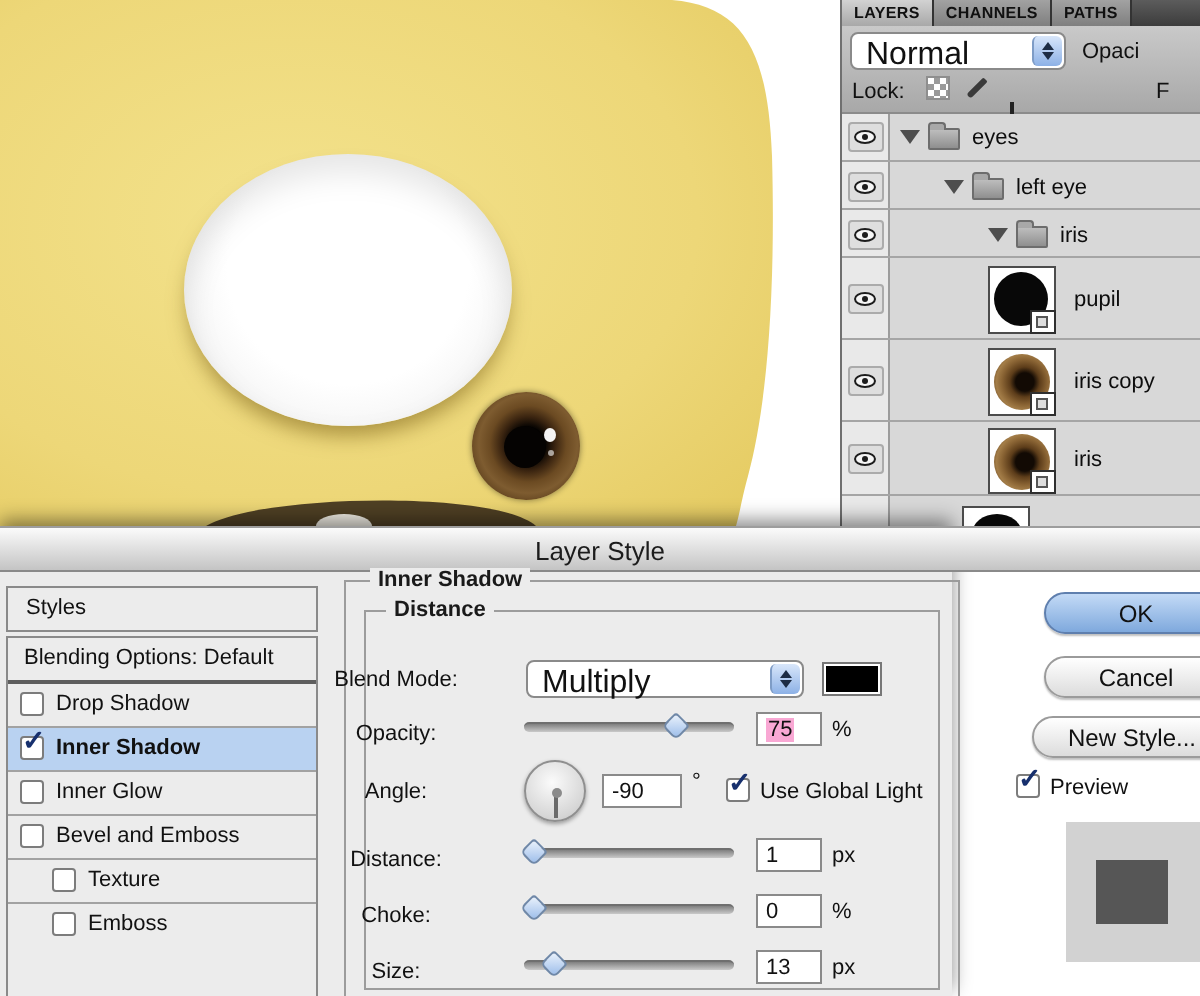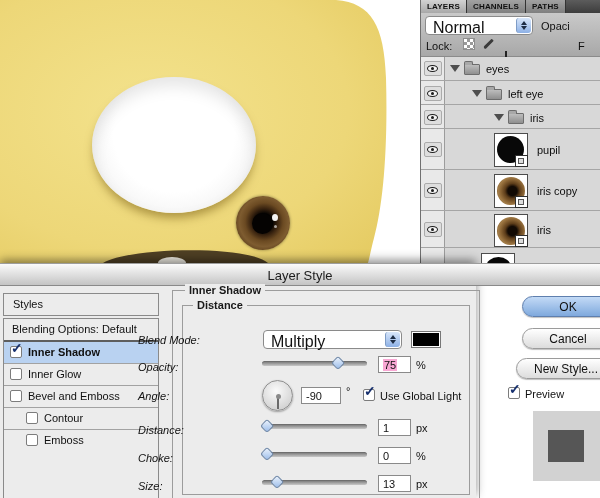--- a/index.html
+++ b/index.html
@@ -111,21 +111,21 @@
   .sitem.indent .slbl { left:40px; }
   .cb { position:absolute; width:12px; height:12px; background:#fff;
     border:1px solid #7c7c7c; border-radius:2px; }
   .sitem .cb { left:6px; top:4px; }
   .sitem.indent .cb { left:22px; }
   .cb .mark { position:absolute; left:0px; top:-7px; font-size:14px; font-weight:bold;
     color:#17306e; }
   .fieldset { position:absolute; border:1px solid #9c9c9c; }
   .legend { position:absolute; top:-7px; background:#ececec; padding:0 4px;
     font-size:11px; font-weight:bold; color:#1a1a1a; }
-  .rlabel { position:absolute; width:120px; text-align:left; font-size:11px; color:#111;font-style:italic; }
+  .rlabel { position:absolute; width:120px; text-align:center; font-size:11px; color:#111; }
   .valbox { position:absolute; width:33px; height:17px; background:#fff;
     border:1px solid #8a8a8a; font-size:11px; color:#111; padding:2px 0 0 4px; }
   .valbox .sel { background:#f9a8d4; padding:0 1px; }
   .unit { position:absolute; font-size:11px; color:#111; }
   .slider { position:absolute; width:105px; height:14px; }
   .slider .track { position:absolute; left:0; top:5px; width:105px; height:5px;
     border-radius:3px; background:linear-gradient(#808080,#c9c9c9);
     border-top:1px solid #6f6f6f; }
   .slider .handle { position:absolute; top:2px; width:10px; height:10px; margin-left:-5px;
     background:linear-gradient(135deg,#eaf2fc,#9cbdea); border:1px solid #6f88a8;
@@ -298,37 +298,41 @@
       <span id="dlg-title">Layer Style</span>
     </div>
 
     <div id="styles-hdr" class="abs">
       <span>Styles</span>
     </div>
     <div id="styles-list" class="abs">
       <div class="sitem first">
         <span class="slbl">Blending Options: Default</span>
       </div>
+      <div class="sitem has-cb">
+        <span class="cb"></span>
+        <span class="slbl">Drop Shadow</span>
+      </div>
       <div class="sitem has-cb sel">
         <span class="cb">
           <span class="mark">✓</span>
         </span>
         <span class="slbl">Inner Shadow</span>
       </div>
       <div class="sitem has-cb">
         <span class="cb"></span>
         <span class="slbl">Inner Glow</span>
       </div>
       <div class="sitem has-cb">
         <span class="cb"></span>
         <span class="slbl">Bevel and Emboss</span>
       </div>
       <div class="sitem has-cb indent">
         <span class="cb"></span>
-        <span class="slbl">Contour</span>
+        <span class="slbl">Texture</span>
       </div>
       <div class="sitem has-cb indent" style="border-bottom:none">
         <span class="cb"></span>
         <span class="slbl">Emboss</span>
       </div>
     </div>
 
     <div class="fieldset" style="left:172px;top:27px;width:308px;height:215px;border-bottom:none">
       <span class="legend" style="left:12px">Inner Shadow</span>
     </div>

